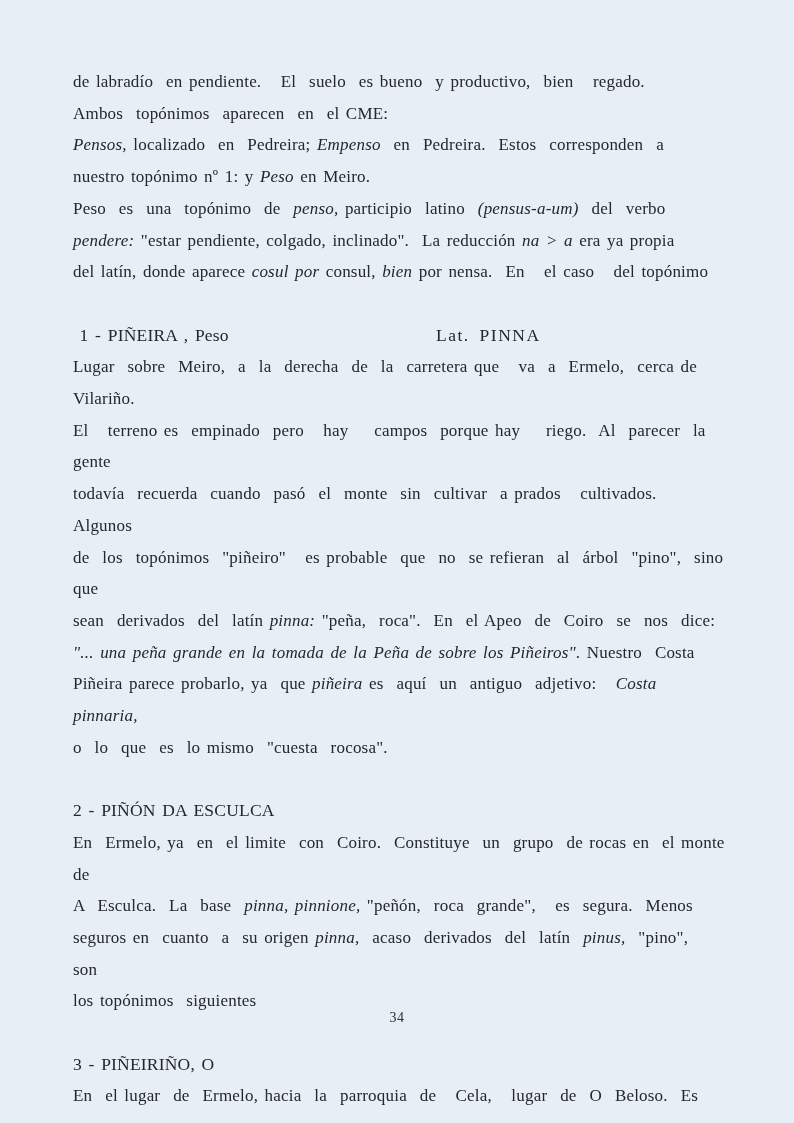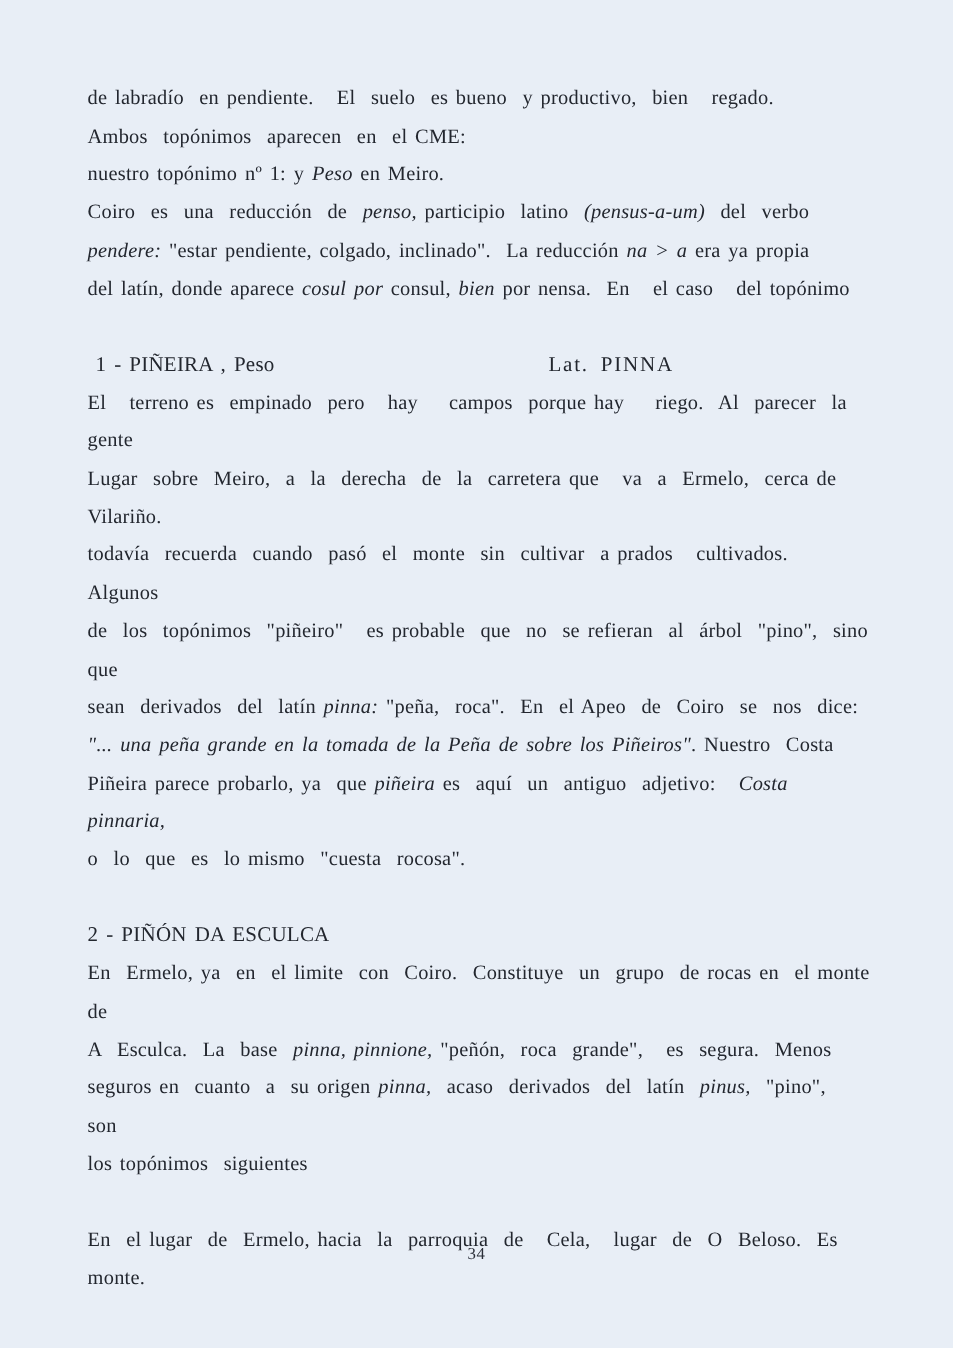--- a/index.html
+++ b/index.html
@@ -28,59 +28,61 @@
     letter-spacing:0.2px;
     word-spacing:2px;
   }
   .line.spacer { height:31.7px; }
   .line .it { font-style:italic; }
   .line .bd { font-weight:normal; }
   .line.heading { font-size:17.5px; }
   .line.split { position:relative; }
   .line.split .right {
     position:absolute;
-    left:384px; top:0;
+    left:363px; top:0;
     letter-spacing:1.5px;
     word-spacing:4px;
   }
   .page-number {
     position:absolute;
-    left:0; top:1036px;
+    left:0; top:1008px;
     width:100%;
     text-align:center;
     font-size:14px;
     line-height:20px;
     color:#2a2e38;
     letter-spacing:0.5px;
   }
 </style>
 </head>
 <body>
 
 <div class="page">
   <div class="text-column">
       <div class="line"><span>de labradío  en pendiente.   El  suelo  es bueno  y productivo,  bien   regado.</span></div>
       <div class="line"><span>Ambos  topónimos  aparecen  en  el </span><span class="bd">CME:</span></div>
+      <div class="line"><span class="it">Pensos,</span><span> localizado  en  Pedreira; </span><span class="it">Empenso</span><span>  en  Pedreira.  Estos  corresponden  a</span></div>
       <div class="line"><span>nuestro topónimo nº 1: y </span><span class="it">Peso</span><span> en Meiro.</span></div>
-      <div class="line"><span>Coiro  es  una  reducción  de  </span><span class="it">penso,</span><span> participio  latino  </span><span class="it">(pensus-a-um)</span><span>  del  verbo</span></div>
+      <div class="line"><span>Peso  es  una  topónimo  de  </span><span class="it">penso,</span><span> participio  latino  </span><span class="it">(pensus-a-um)</span><span>  del  verbo</span></div>
       <div class="line"><span class="it">pendere:</span><span> "estar pendiente, colgado, inclinado".  La reducción </span><span class="it">na &gt; a</span><span> era ya propia</span></div>
       <div class="line"><span>del latín, donde aparece </span><span class="it">cosul por</span><span> consul, </span><span class="it">bien</span><span> por nensa.  En   el caso   del topónimo</span></div>
       <div class="line spacer"></div>
       <div class="line split heading"><span class="left"><span> </span><span class="bd">1</span><span> - </span><span class="bd">PIÑEIRA</span><span> , Peso</span></span><span class="right"><span class="bd">Lat. PINNA</span></span></div>
+      <div class="line"><span>Lugar  sobre  Meiro,  a  la  derecha  de  la  carretera que   va  a  Ermelo,  cerca de  Vilariño.</span></div>
       <div class="line"><span>El   terreno es  empinado  pero   hay    campos  porque hay    riego.  Al  parecer  la  gente</span></div>
-      <div class="line"><span>Lugar  sobre  Meiro,  a  la  derecha  de  la  carretera que   va  a  Ermelo,  cerca de  Vilariño.</span></div>
       <div class="line"><span>todavía  recuerda  cuando  pasó  el  monte  sin  cultivar  a prados   cultivados.  Algunos</span></div>
       <div class="line"><span>de  los  topónimos  "piñeiro"   es probable  que  no  se refieran  al  árbol  "pino",  sino  que</span></div>
       <div class="line"><span>sean  derivados  del  latín </span><span class="it">pinna:</span><span> "peña,  roca".  En  el Apeo  de  Coiro  se  nos  dice:</span></div>
       <div class="line"><span class="it">"... una peña grande en la tomada de la Peña de sobre los Piñeiros"</span><span>. Nuestro  Costa</span></div>
       <div class="line"><span>Piñeira parece probarlo, ya  que </span><span class="it">piñeira</span><span> es  aquí  un  antiguo  adjetivo:   </span><span class="it">Costa pinnaria,</span></div>
       <div class="line"><span>o  lo  que  es  lo mismo  "cuesta  rocosa".</span></div>
       <div class="line spacer"></div>
       <div class="line heading"><span class="bd">2</span><span> - </span><span class="bd">PIÑÓN DA ESCULCA</span></div>
       <div class="line"><span>En  Ermelo, ya  en  el limite  con  Coiro.  Constituye  un  grupo  de rocas en  el monte  de</span></div>
       <div class="line"><span>A  Esculca.  La  base  </span><span class="it">pinna, pinnione,</span><span> "peñón,  roca  grande",   es  segura.  Menos</span></div>
       <div class="line"><span>seguros en  cuanto  a  su origen </span><span class="it">pinna,</span><span>  acaso  derivados  del  latín  </span><span class="it">pinus,</span><span>  "pino",  son</span></div>
       <div class="line"><span>los topónimos  siguientes</span></div>
       <div class="line spacer"></div>
+      <div class="line heading"><span>3 - </span><span class="bd">PIÑEIRIÑO, O</span></div>
       <div class="line"><span>En  el lugar  de  Ermelo, hacia  la  parroquia  de   Cela,   lugar  de  </span><span class="bd">O</span><span>  Beloso.  Es   monte.</span></div>
     </div>
   <div class="page-number">34</div>
 </div>
 
 </body></html>

